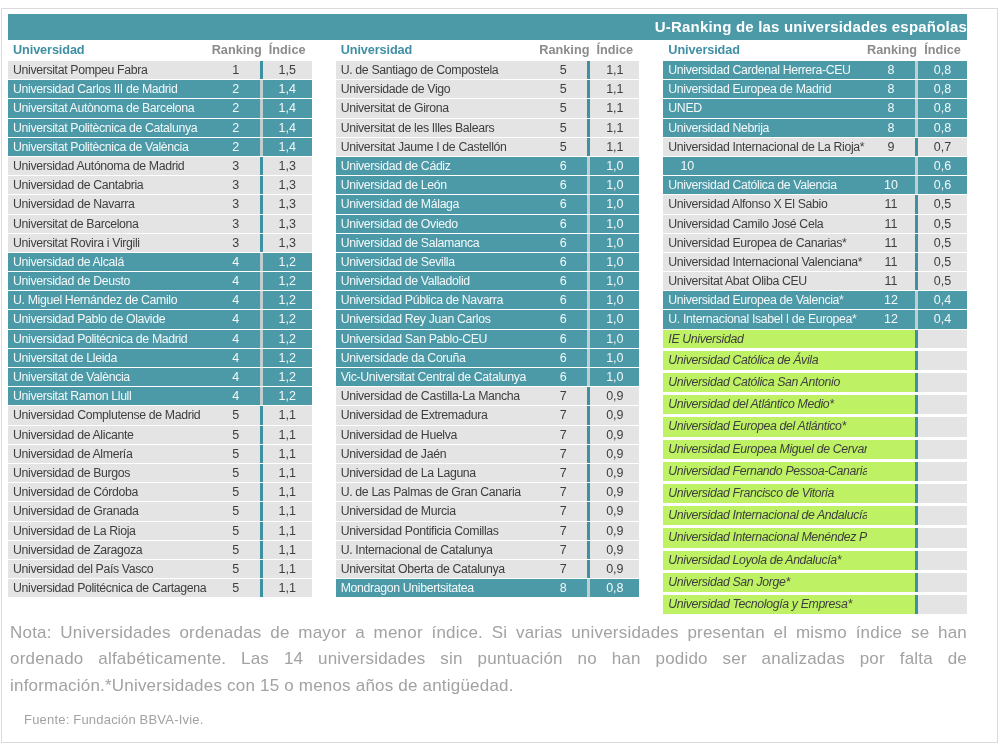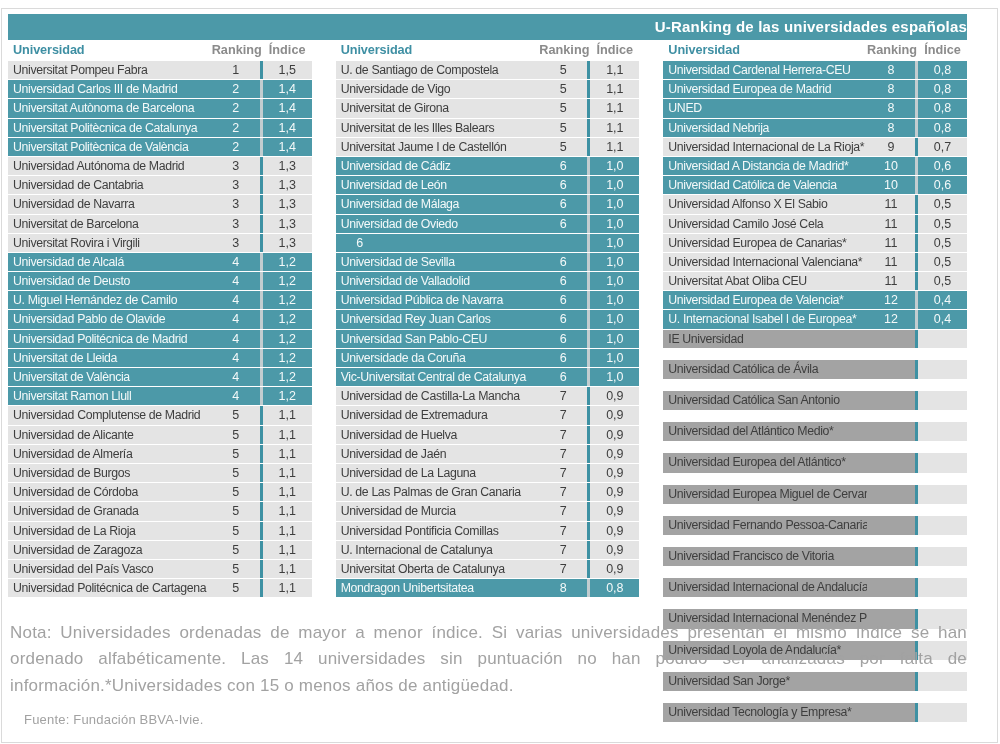--- a/index.html
+++ b/index.html
@@ -29,26 +29,26 @@
 
   .row { display:flex; height:18.2px; line-height:18.4px; margin-top:1px; font-size:12.5px; }
   .row .main { flex:1; min-width:0; display:flex; }
   .row .uni  { flex:1; min-width:0; padding-left:5px; white-space:nowrap; overflow:hidden; font-size:12.3px; letter-spacing:-0.35px; }
   .row .rank { width:48px; text-align:center; }
   .row .divider { width:3px; }
   .row .idx  { width:49px; text-align:center; }
 
   .tone-gray .main, .tone-gray .idx { background:var(--row-gray); color:var(--text-dark); }
   .tone-teal .main, .tone-teal .idx { background:var(--teal); color:#f4f9f9; }
-  .tone-none .main { background:#a3a3a3; color:var(--text-dark); }
+  .tone-none .main { background:#bef264; color:var(--text-dark);font-style:italic; }
   .tone-none .idx  { background:var(--row-gray); }
   .tone-gray .divider, .tone-none .divider { background:var(--teal-divider); }
   .tone-teal .divider { background:var(--divider-on-teal); }
   
-  .row.tone-none + .row.tone-none { margin-top:12px; height:19.2px; line-height:19.4px; }
+  .row.tone-none + .row.tone-none { margin-top:3px; height:19.2px; line-height:19.4px; }
 
   .note {
     position:absolute; left:10px; top:620px; width:957px;
     color:var(--note-gray); font-size:17px; line-height:1.55;
     text-align:justify; letter-spacing:0.2px;
   }
   .fuente {
     position:absolute; left:24px; top:712px;
     color:var(--note-gray); font-size:13px; letter-spacing:0.2px;
   }
@@ -372,20 +372,21 @@
           <div class="row tone-teal">
             <div class="main">
               <span class="uni">Universidad de Oviedo</span>
               <span class="rank">6</span>
             </div>
             <div class="divider"></div>
             <div class="idx">1,0</div>
           </div>
           <div class="row tone-teal">
             <div class="main">
+              <span class="uni">Universidad de Salamanca</span>
               <span class="rank">6</span>
             </div>
             <div class="divider"></div>
             <div class="idx">1,0</div>
           </div>
           <div class="row tone-teal">
             <div class="main">
               <span class="uni">Universidad de Sevilla</span>
               <span class="rank">6</span>
             </div>
@@ -574,21 +575,20 @@
           <div class="row tone-gray">
             <div class="main">
               <span class="uni">Universidad Internacional de La Rioja*</span>
               <span class="rank">9</span>
             </div>
             <div class="divider"></div>
             <div class="idx">0,7</div>
           </div>
           <div class="row tone-teal">
             <div class="main">
-              <span class="uni">Universidad A Distancia de Madrid*</span>
               <span class="rank">10</span>
             </div>
             <div class="divider"></div>
             <div class="idx">0,6</div>
           </div>
           <div class="row tone-teal">
             <div class="main">
               <span class="uni">Universidad Católica de Valencia</span>
               <span class="rank">10</span>
             </div>

